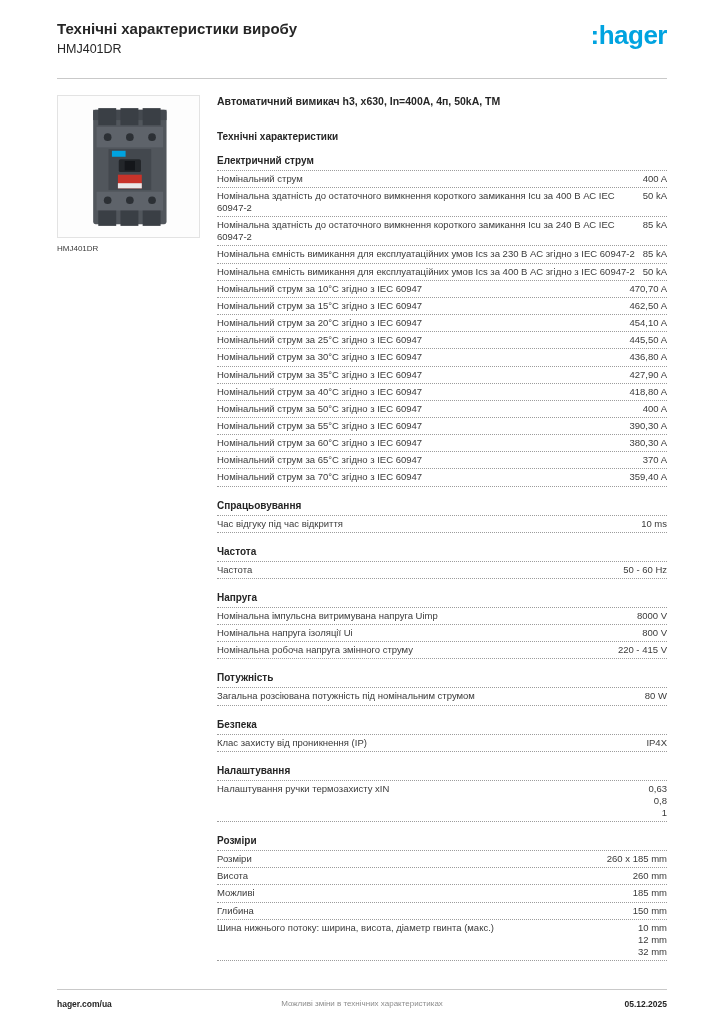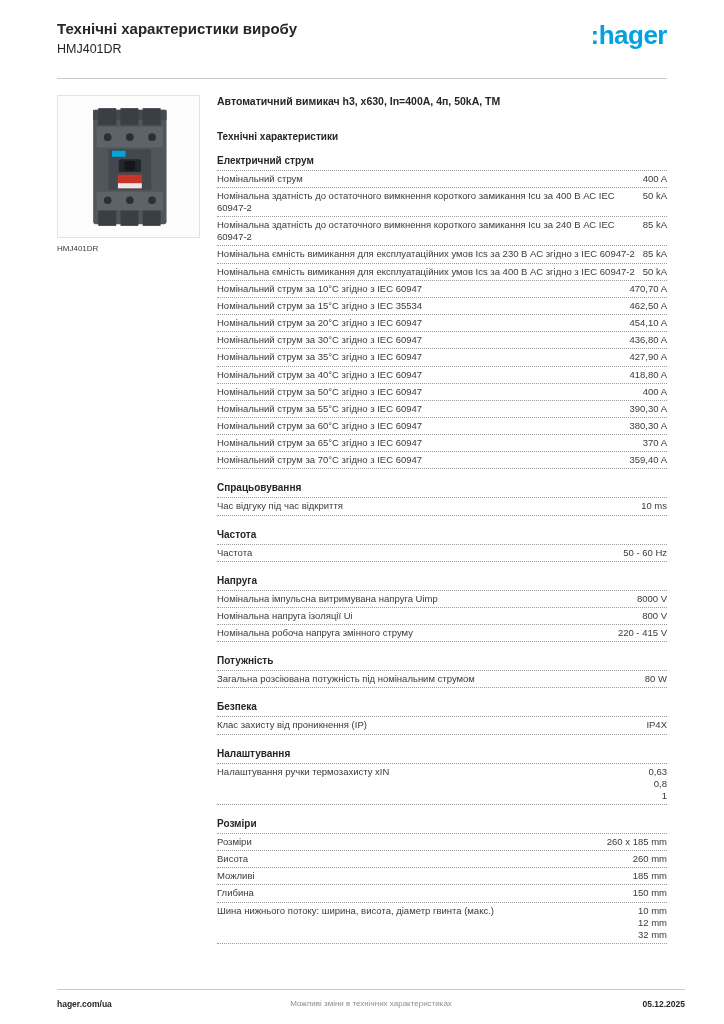--- a/index.html
+++ b/index.html
@@ -85,21 +85,21 @@
   .spec-value {
     flex-shrink: 0;
     text-align: right;
     white-space: pre-line;
     color: #3a3a3a;
   }
 
   
   .footer {
     position: absolute;
-    left: 57px; right: 39px; bottom: 15px;
+    left: 57px; right: 57px; bottom: 15px;
     border-top: 1px solid #c9c9c9;
     padding-top: 9px;
     display: flex;
     justify-content: space-between;
     align-items: baseline;
     font-size: 8.5px;
   }
   .footer-site { font-weight: bold; color: #262626; text-decoration: none; }
   .footer-note {
     color: #8d8d8d; font-size: 8px;
@@ -176,26 +176,30 @@
             </div>
             <div class="spec-row">
               <div class="spec-label">Номінальна ємність вимикання для експлуатаційних умов Ics за 400 В АС згідно з IEC 60947-2</div>
               <div class="spec-value">50 kA</div>
             </div>
             <div class="spec-row">
               <div class="spec-label">Номінальний струм за 10°C згідно з IEC 60947</div>
               <div class="spec-value">470,70 A</div>
             </div>
             <div class="spec-row">
-              <div class="spec-label">Номінальний струм за 15°C згідно з IEC 35534</div>
+              <div class="spec-label">Номінальний струм за 15°C згідно з IEC 60947</div>
               <div class="spec-value">462,50 A</div>
             </div>
             <div class="spec-row">
               <div class="spec-label">Номінальний струм за 20°C згідно з IEC 60947</div>
               <div class="spec-value">454,10 A</div>
+            </div>
+            <div class="spec-row">
+              <div class="spec-label">Номінальний струм за 25°C згідно з IEC 60947</div>
+              <div class="spec-value">445,50 A</div>
             </div>
             <div class="spec-row">
               <div class="spec-label">Номінальний струм за 30°C згідно з IEC 60947</div>
               <div class="spec-value">436,80 A</div>
             </div>
             <div class="spec-row">
               <div class="spec-label">Номінальний струм за 35°C згідно з IEC 60947</div>
               <div class="spec-value">427,90 A</div>
             </div>
             <div class="spec-row">

